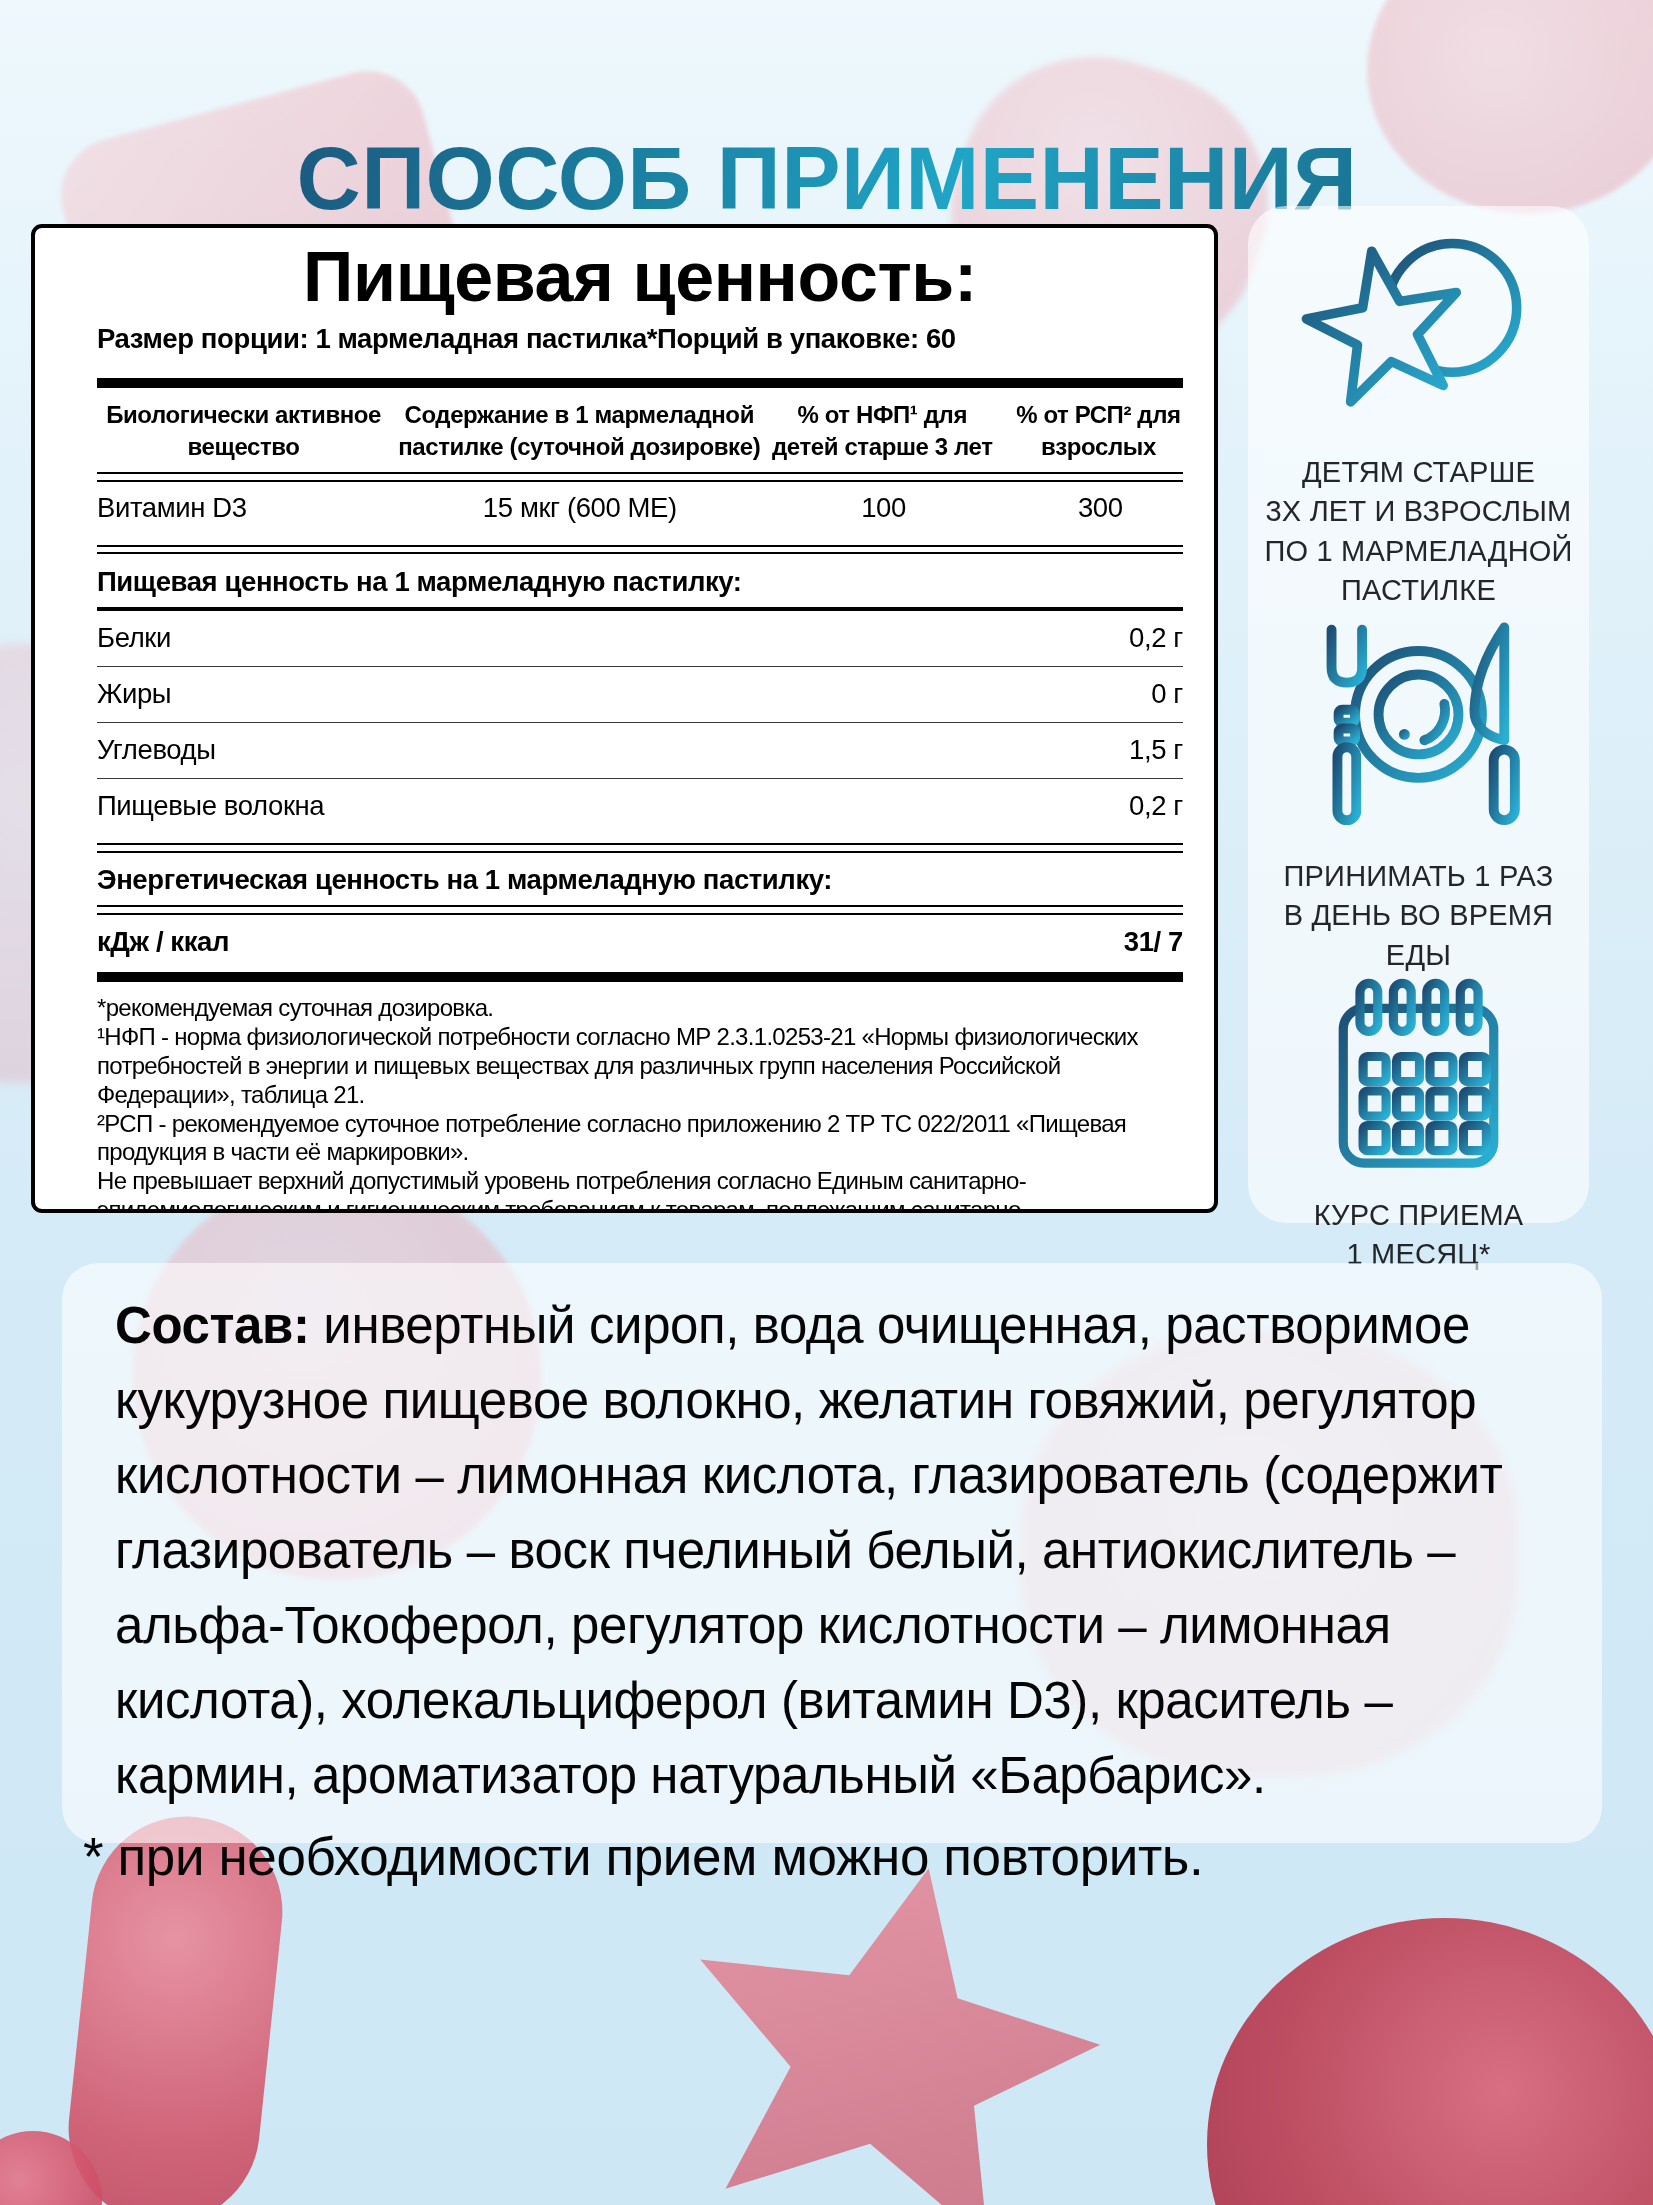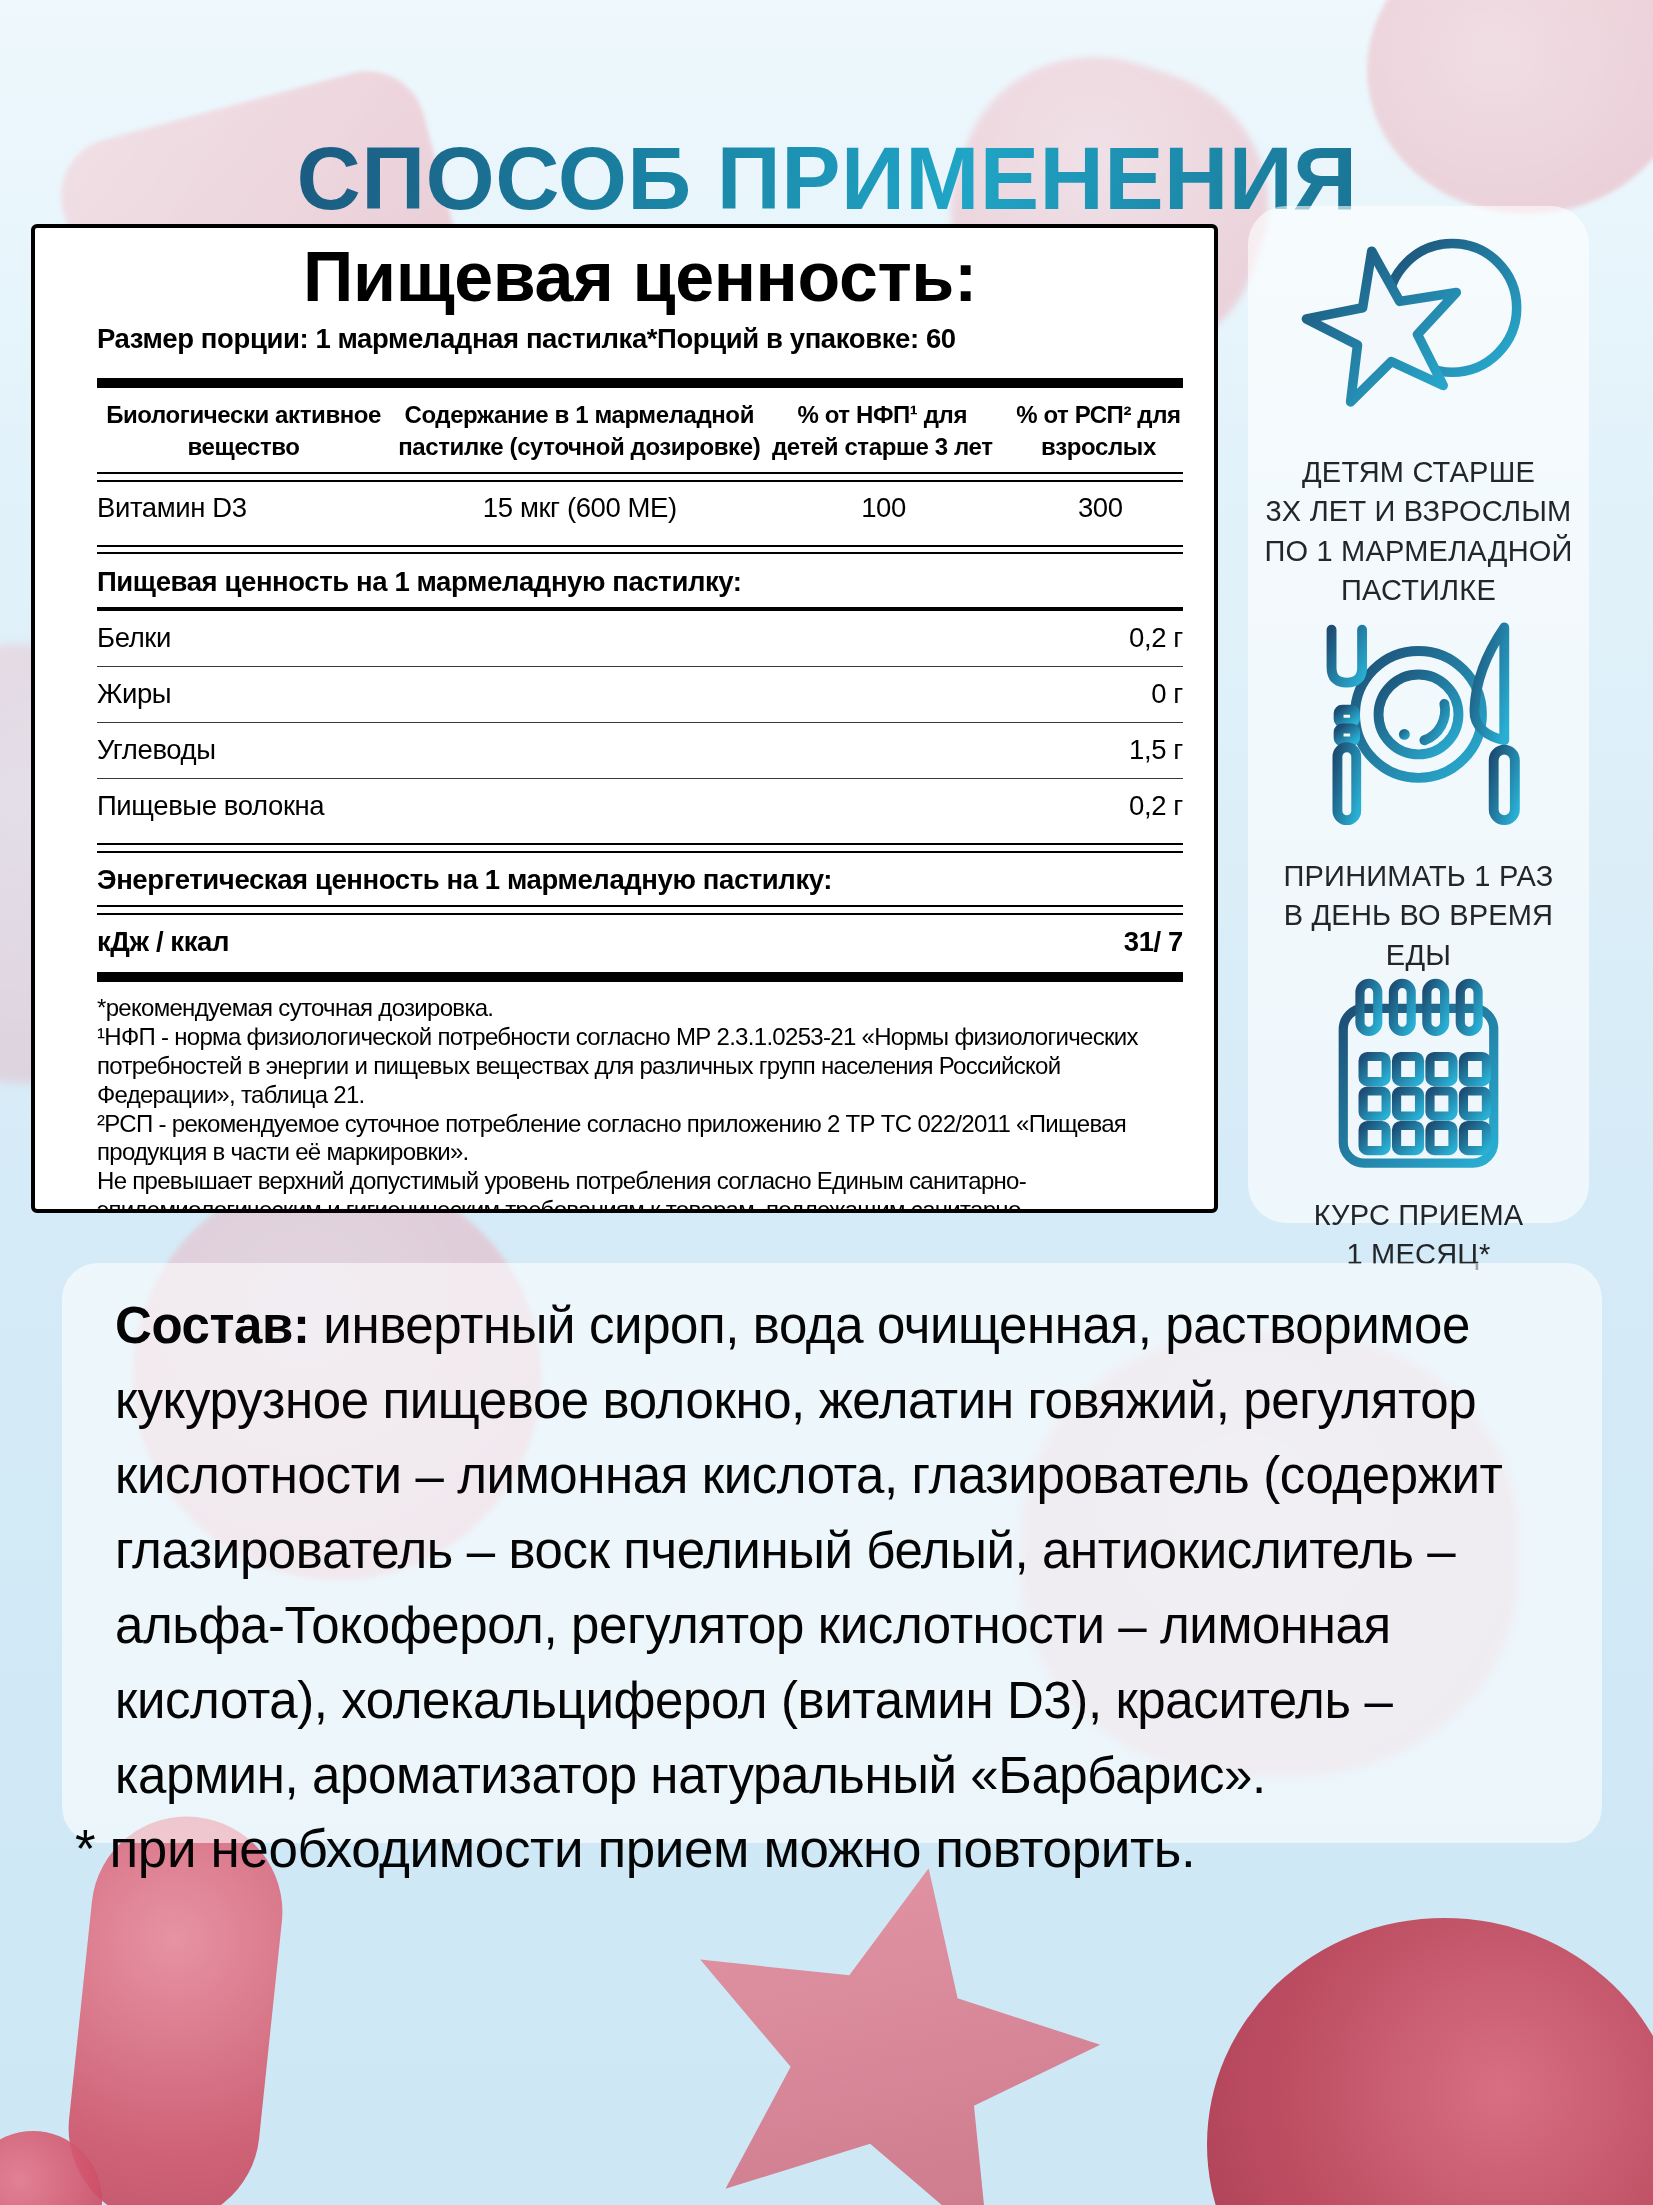--- a/index.html
+++ b/index.html
@@ -38,21 +38,21 @@
   .title{
     position:absolute;z-index:1;left:0;top:67px;width:100%;
     text-align:center;font-size:89px;font-weight:bold;letter-spacing:0.4px;
     background:linear-gradient(100deg,#1c4a71 8%,#1a7fa0 38%,#20a5c6 58%,#1a6d8d 86%,#27597a 100%);
     -webkit-background-clip:text;background-clip:text;color:transparent;
   }
 
   
   .nutrition-card{
     position:absolute;z-index:2;left:31px;top:224px;width:1187px;height:989px;
-    background:#ffffff;border:4px solid #000;border-radius:6px;box-sizing:border-box;
+    background:#ffffff;border:4px solid #000;border-radius:11px;box-sizing:border-box;
     padding:12.4px 31px 0 62px;color:#000;letter-spacing:-0.4px;overflow:hidden;
   }
   .nc-heading{font-size:70px;font-weight:bold;text-align:center;line-height:1.08;margin:0;}
   .serving-row{display:flex;justify-content:flex-start;align-items:baseline;
     font-size:27.5px;font-weight:bold;margin-top:7px;}
   .bar{height:9.8px;background:#000;margin-top:23px;}
   .thead{display:grid;grid-template-columns:27% 34% 21% 18%;column-gap:4.4px;
     font-size:24px;font-weight:bold;text-align:center;line-height:1.32;margin-top:11.5px;}
   .dbl{height:5.3px;border-top:2.7px solid #000;border-bottom:2.7px solid #000;margin-top:9.8px;}
   .trow{display:grid;grid-template-columns:27% 34% 21% 18%;column-gap:5px;
@@ -83,21 +83,21 @@
   .compose-card{
     position:absolute;z-index:2;left:62px;top:1263px;width:1540px;
     background:rgba(255,255,255,.58);border-radius:36px;box-sizing:border-box;
     padding:26px 53px 29px 53px;
   }
   .compose-card p{margin:0;font-size:51px;line-height:1.47;color:#050505;letter-spacing:-0.4px;}
   .compose-card strong{font-weight:bold;}
 
   
   .bottom-note{
-    position:absolute;z-index:2;left:75px;top:1818px;margin:0;
+    position:absolute;z-index:2;left:75px;top:1818px;margin:8px;
     font-size:53px;color:#050505;letter-spacing:-0.4px;
   }
 </style>
 </head>
 <body>
 
 <div id="page">
 
   <div class="candy c-cube-tl"></div>
   <div class="candy c-blob-tr"></div>

